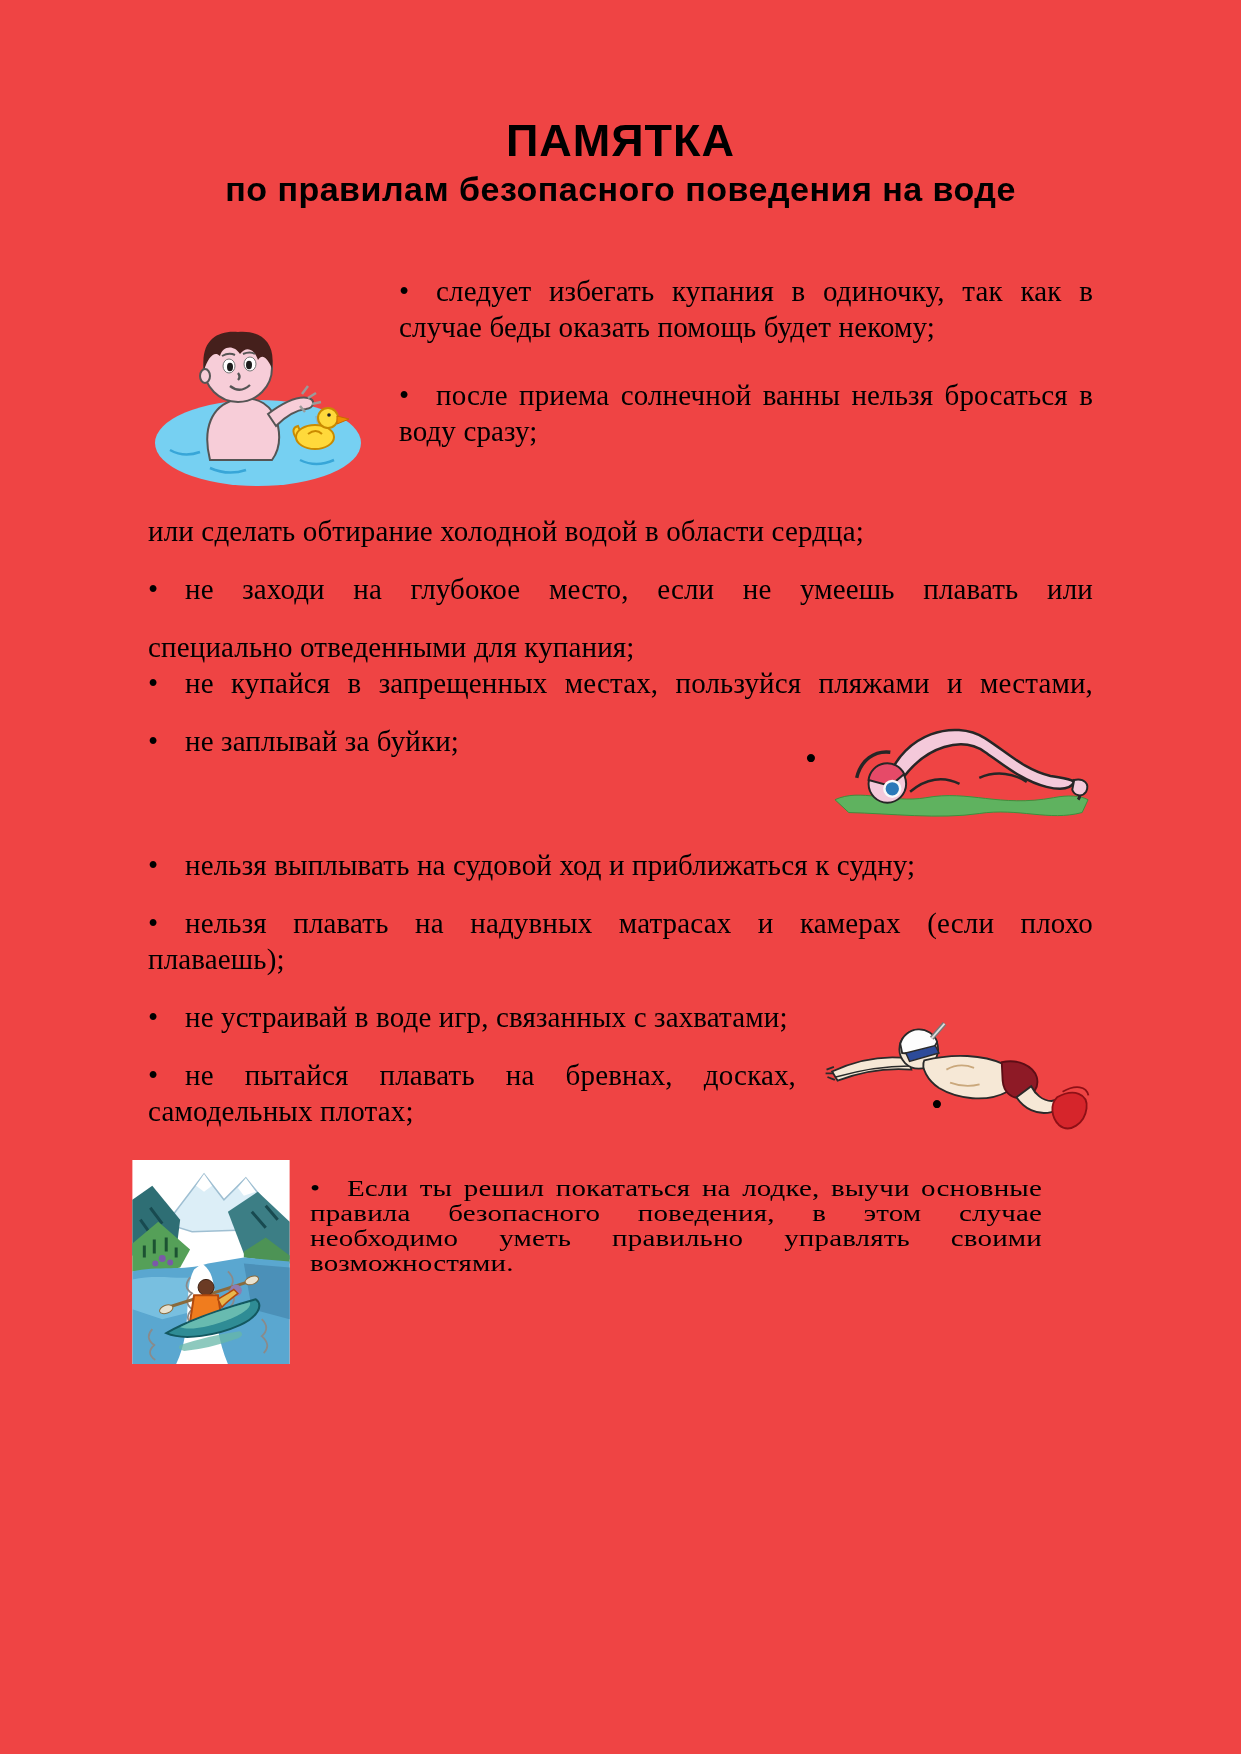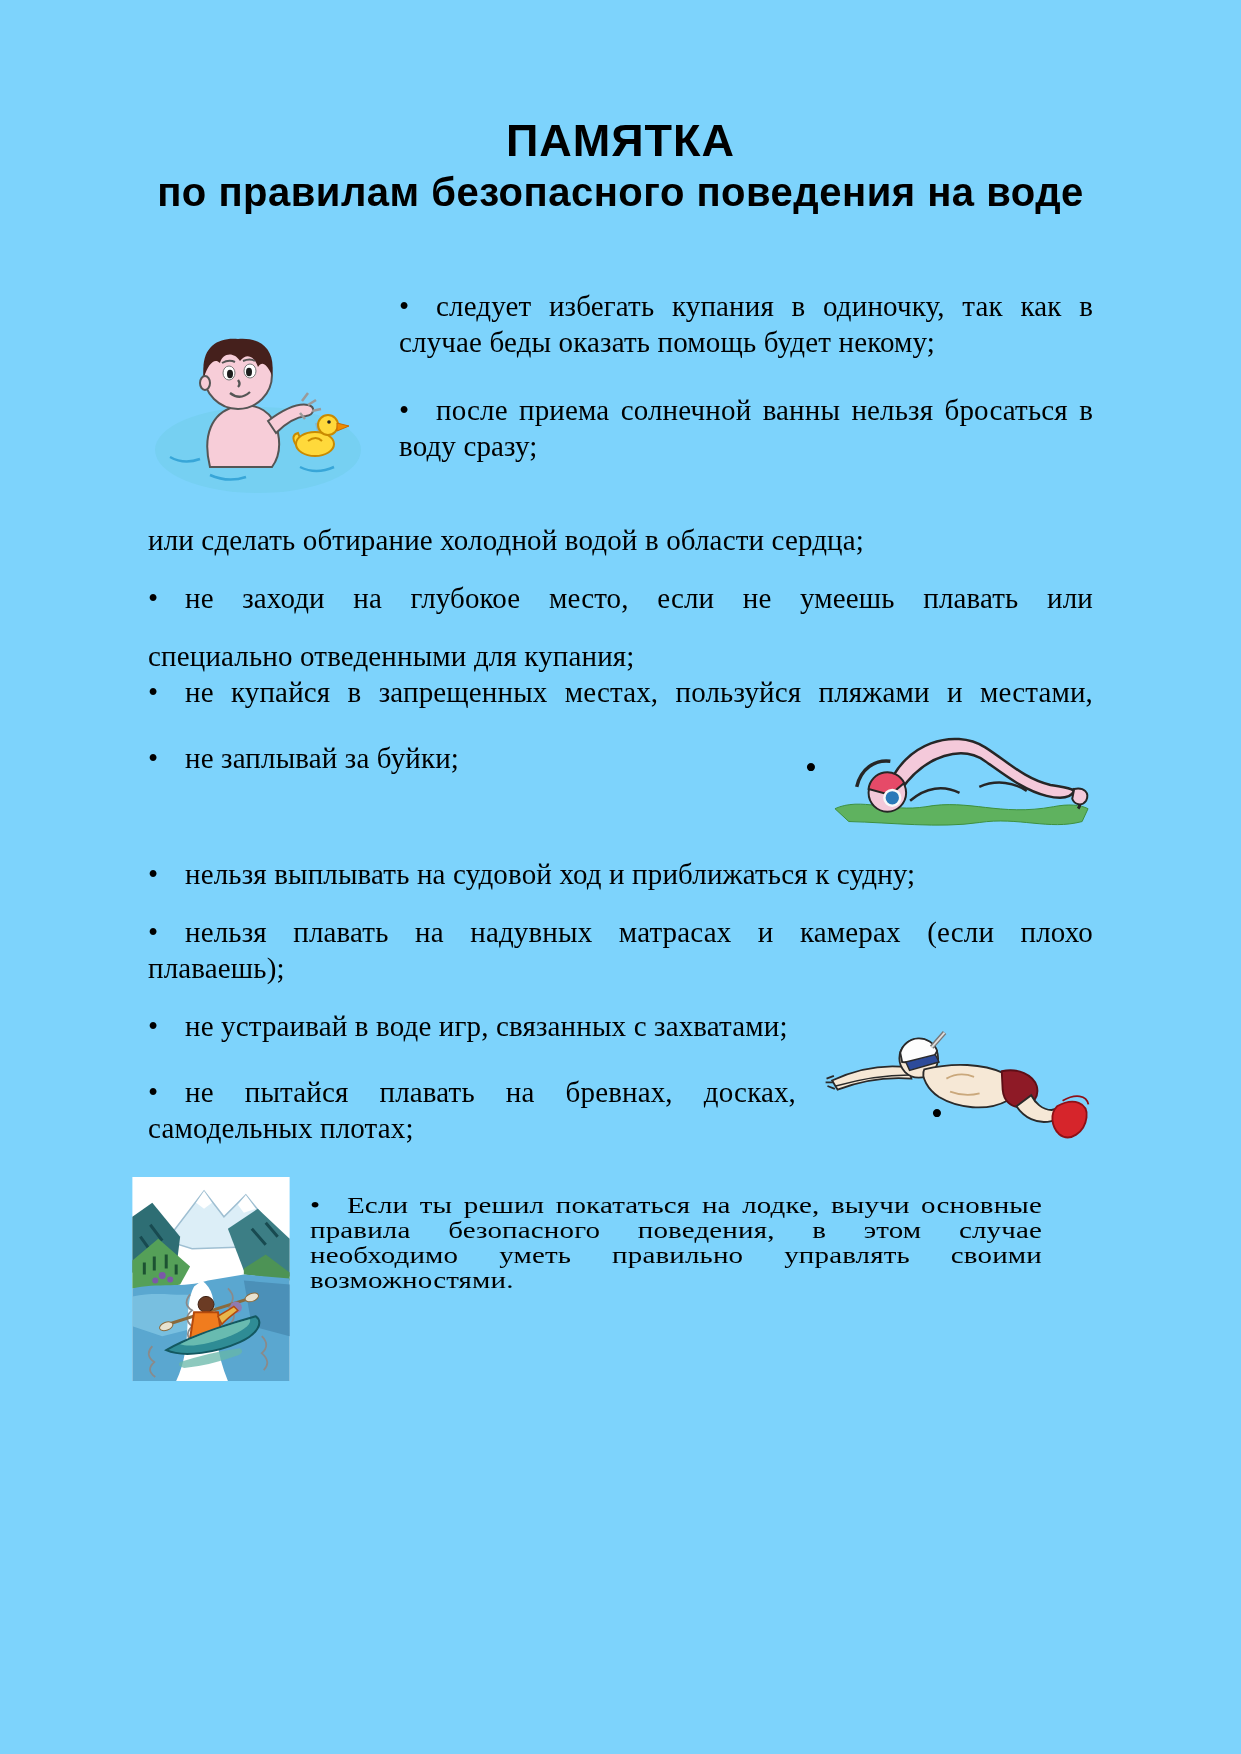--- a/index.html
+++ b/index.html
@@ -1,38 +1,38 @@
 <!DOCTYPE html>
 <html><head>
 <meta charset="utf-8">
 <style>
   html,body{margin:0;padding:0;background:#ffffff;}
   .page{
     position:relative;
     width:1241px;height:1754px;
-    background:#7dd3fc;color:#000;
+    background:#ef4444;color:#000;
     font-family:"Liberation Serif", serif;
     overflow:hidden;
   }
   .header{
     padding-top:116px;
     text-align:center;
     font-family:"Liberation Sans", sans-serif;
     font-weight:bold;
     line-height:1.12;
   }
   .title{font-size:45px;letter-spacing:1px;margin:0;}
-  .subtitle{font-size:40px;letter-spacing:.5px;margin:4px 0 0 0;}
+  .subtitle{font-size:34px;letter-spacing:.5px;margin:4px 0 0 0;}
   .content{
     margin:66px 148px 0 148px;
     width:945px;
     font-size:29px;
     letter-spacing:.15px;
   }
-  .rule{margin:8px 0 22px 0;}
+  .rule{margin:0 0 22px 0;}
   .line{line-height:1.24;text-align:left;}
   .line.j{text-align:justify;text-align-last:justify;}
   .bullet{display:inline-block;min-width:37px;}
   .row{display:flex;align-items:flex-start;}
   
   .row-intro{margin-bottom:26px;}
   .child-fig{flex:none;width:222px;height:178px;margin:36px 0 0 2px;}
   .intro-col{flex:none;width:694px;margin-left:27px;}
   .intro-col .rule{margin-bottom:32px;}
   

